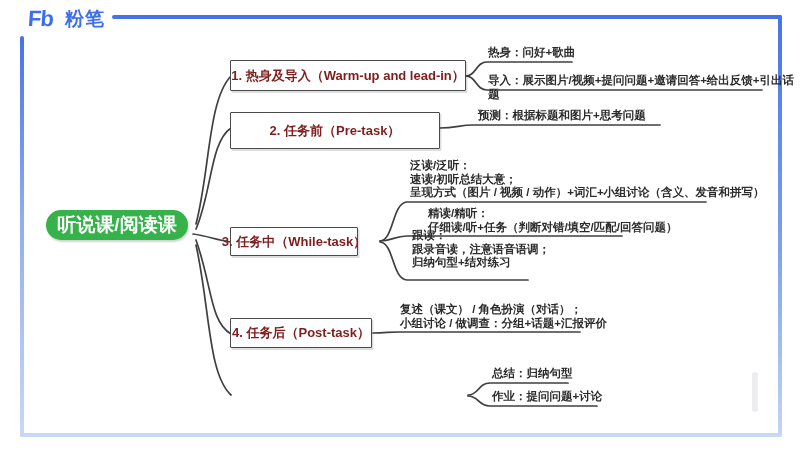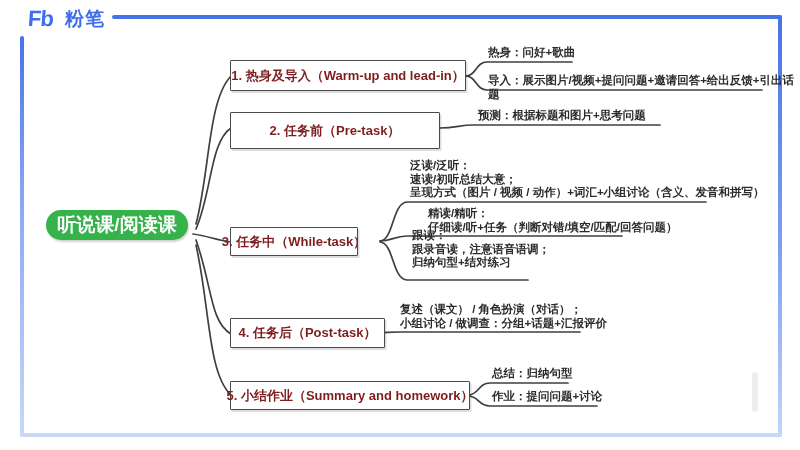--- a/index.html
+++ b/index.html
@@ -44,21 +44,21 @@
     position:absolute;height:29px;background:#fff;
     border:1.6px solid #4a4a4a;border-radius:1px;
     display:flex;align-items:center;justify-content:center;
     font-size:13px;font-weight:700;color:#7f1d1d;white-space:nowrap;
     box-shadow:1.5px 2px 0 rgba(0,0,0,.13);
     padding:0 6px;box-sizing:border-box;
   }
   .n1{left:230px;top:60px;width:236px;height:31px;}
   .n2{left:230px;top:112px;width:210px;height:37px;}
   .n3{left:230px;top:227px;width:128px;}
-  .n4{left:230px;top:318px;width:155px;height:30px;}
+  .n4{left:230px;top:318px;width:142px;height:30px;}
   .n5{left:230px;top:381px;width:240px;}
 
   
   .detail{
     position:absolute;font-size:11.5px;font-weight:600;color:#2b2b2b;
     line-height:13.5px;white-space:pre-line;
   }
   .d1a{left:488px;top:46px;}
   .d1b{left:488px;top:74px;}
   .d2 {left:478px;top:109px;}
@@ -106,21 +106,20 @@
     <path d="M468,395 C479,395 478,383 490,383 L568,383"></path>
     <path d="M468,396 C479,396 478,406 490,406 L597,406"></path>
   </svg>
 
   <div class="root">听说课/阅读课</div>
 
   <div class="node n1">1. 热身及导入（Warm-up and lead-in）</div>
   <div class="node n2">2. 任务前（Pre-task）</div>
   <div class="node n3">3. 任务中（While-task）</div>
   <div class="node n4">4. 任务后（Post-task）</div>
-  <div class="node n5">5. 小结作业（Summary and homework）</div>
 
   <div class="detail d1a">热身：问好+歌曲</div>
   <div class="detail d2">预测：根据标题和图片+思考问题</div>
   <div class="detail d1b">导入：展示图片/视频+提问问题+邀请回答+给出反馈+引出话题</div>
   <div class="detail g1">泛读/泛听：
 速读/初听总结大意；
 呈现方式（图片 / 视频 / 动作）+词汇+小组讨论（含义、发音和拼写）</div>
   <div class="detail g2">精读/精听：
 仔细读/听+任务（判断对错/填空/匹配/回答问题）</div>
   <div class="detail g3">跟读：

